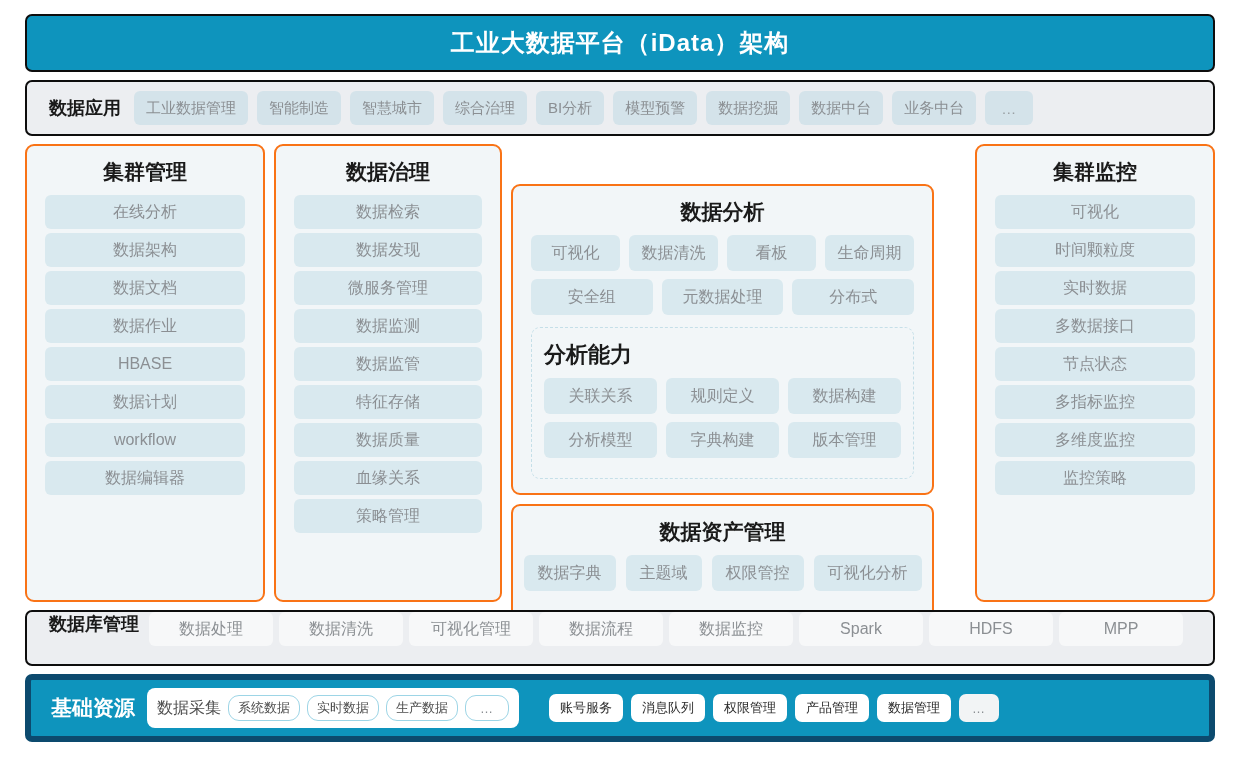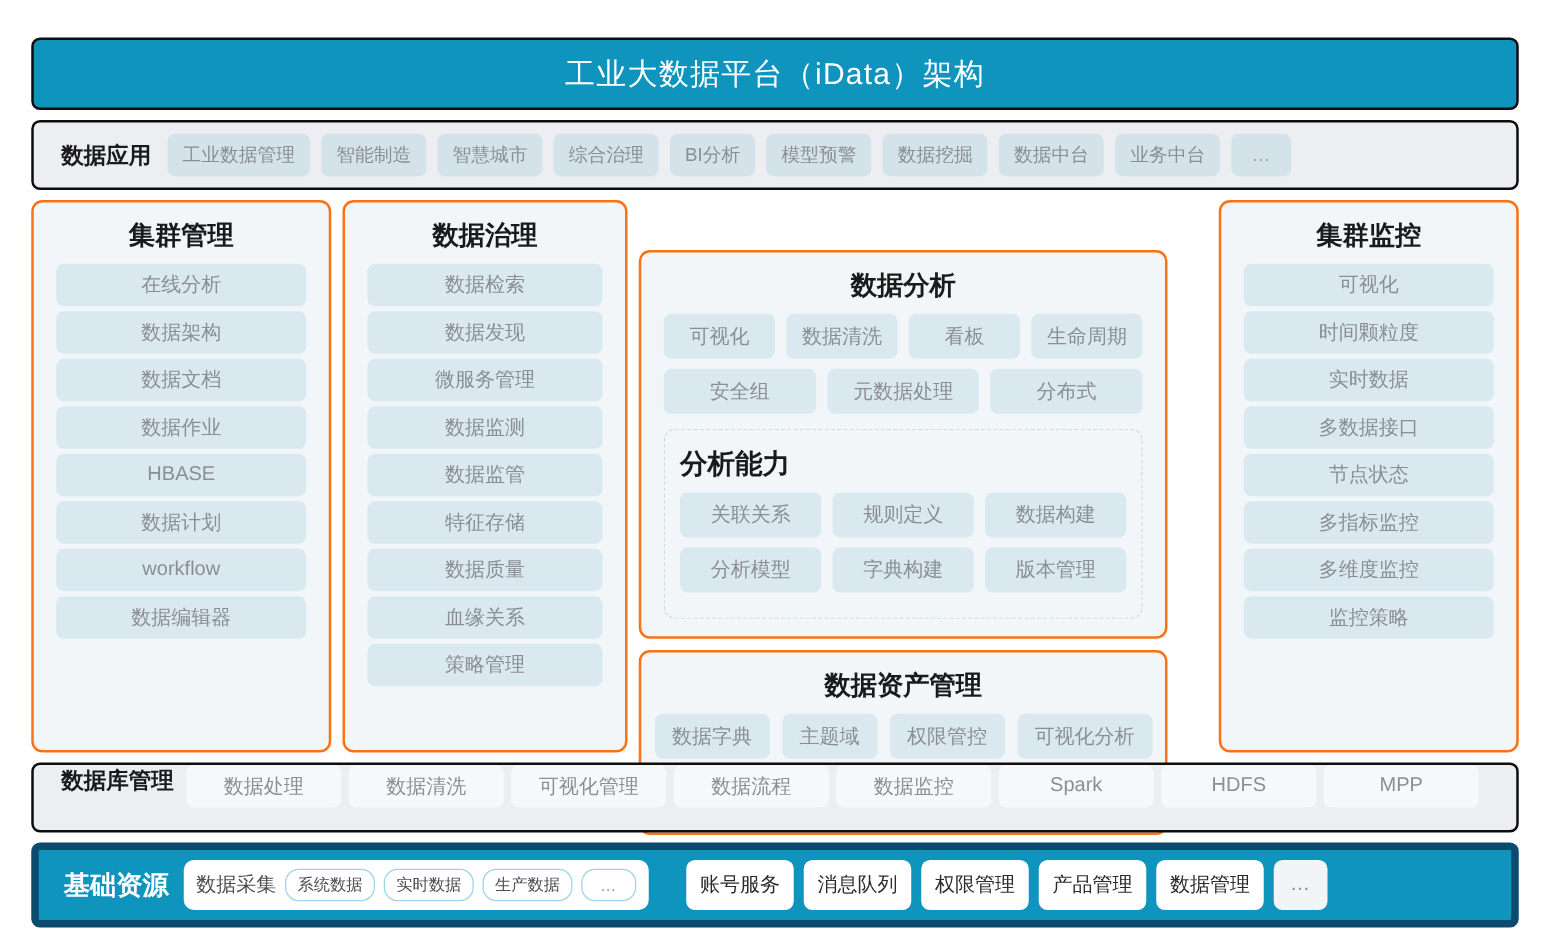--- a/index.html
+++ b/index.html
@@ -27,24 +27,23 @@
   .title-bar {
     background: #0e94bd;
     border: 2px solid #0d0d0d;
     border-radius: 7px;
     height: 54px;
     display: flex;
     align-items: center;
     justify-content: center;
     color: #ffffff;
     font-size: 24px;
-    font-weight: normal;
+    font-weight: bold;
     letter-spacing: 1px;
     flex: 0 0 auto;
-    margin-top: 16px;
   }
 
   
   .app-row {
     background: #eceef1;
     border: 2px solid #0d0d0d;
     border-radius: 7px;
     height: 52px;
     display: flex;
     align-items: center;
@@ -254,26 +253,26 @@
     padding: 0 9px;
     font-size: 13px;
     color: #4d4d4d;
     white-space: nowrap;
   }
   .sub-pill.ellipsis { color: #8b8f93; letter-spacing: 1px; padding: 0 14px; }
   .base-spacer { width: 14px; flex: 0 0 14px; }
   .base-pill {
     background: #ffffff;
     border-radius: 7px;
-    height: 40px;
+    height: 28px;
     display: flex;
     align-items: center;
     justify-content: center;
     padding: 0 11px;
-    font-size: 16px;
+    font-size: 13px;
     color: #2b2b2b;
     white-space: nowrap;
   }
   .base-pill.ellipsis {
     background: #f2f4f5;
     color: #8b8f93;
     letter-spacing: 1px;
     padding: 0 13px;
   }
 </style>

